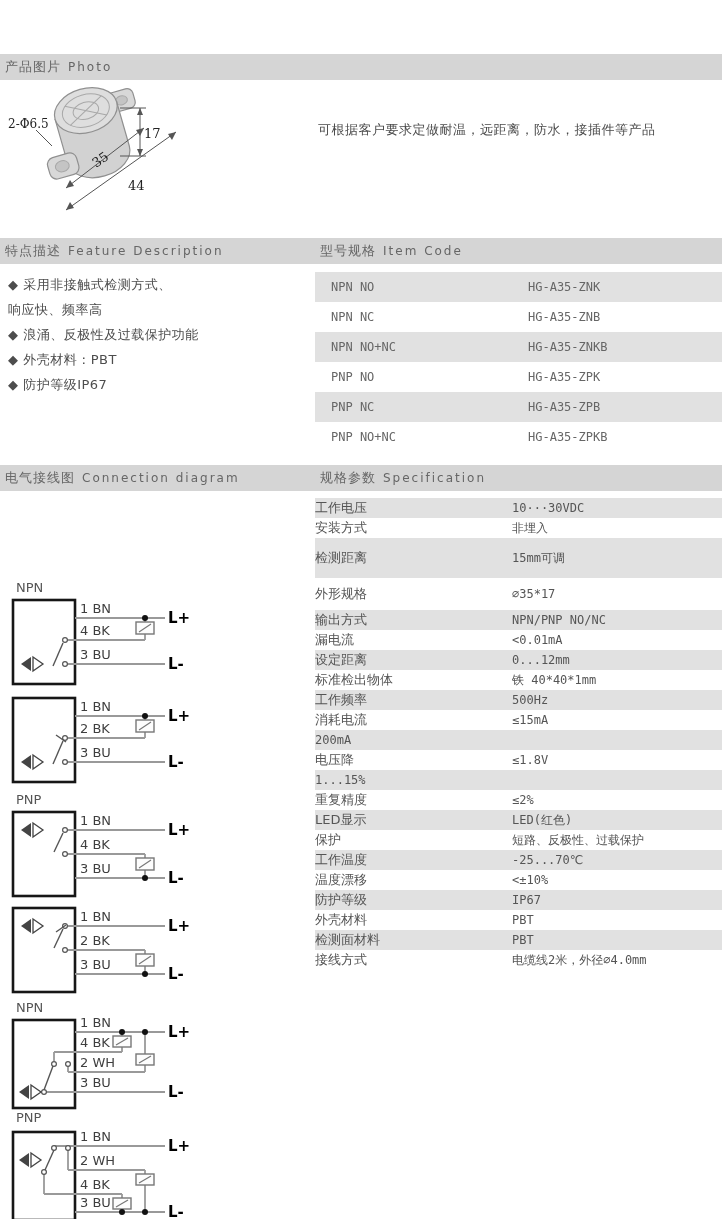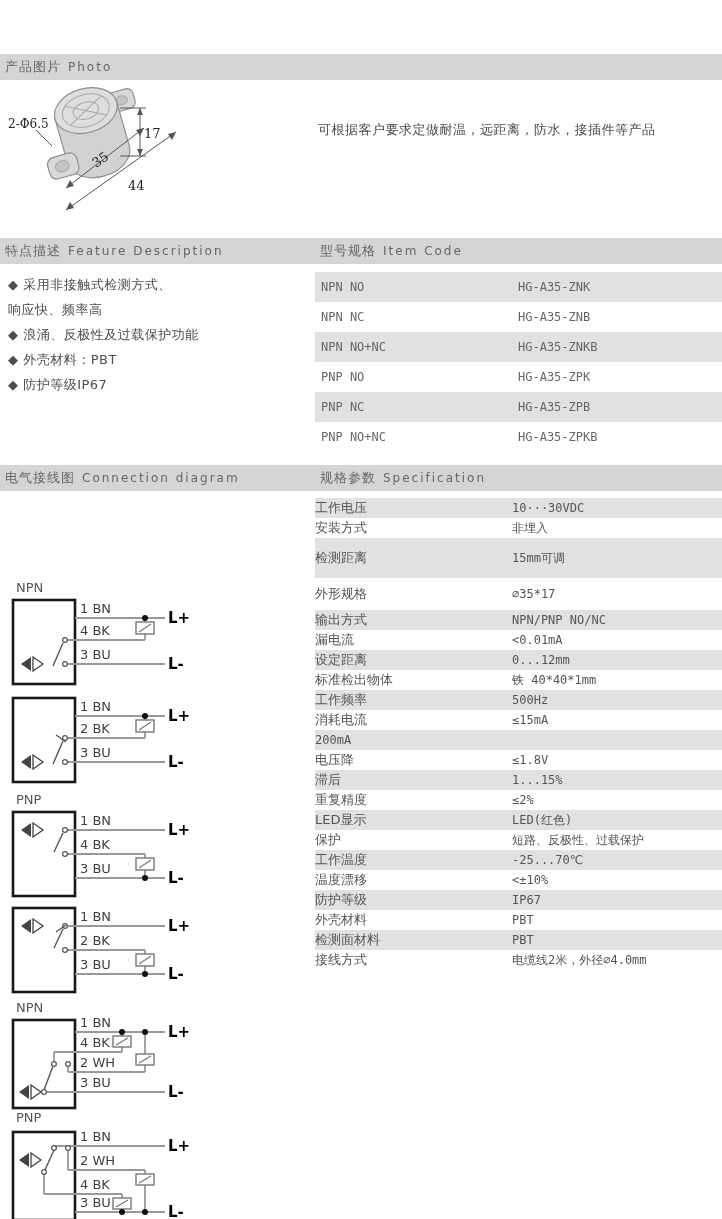--- a/index.html
+++ b/index.html
@@ -21,21 +21,21 @@
   #photo-note{position:absolute;left:318px;top:121px;width:396px;font-size:13px;color:#4a4a4a;letter-spacing:.5px;}
 
   
   #feature-list{position:absolute;left:8px;top:272px;width:300px;font-size:13px;color:#4d4d4d;}
   #feature-list .fitem{line-height:25px;letter-spacing:.5px;}
 
   
   #item-table{position:absolute;left:315px;top:272px;width:407px;}
   .irow{display:flex;align-items:center;height:30px;font-size:12px;color:#666;
         font-family:"DejaVu Sans Mono","DejaVu Sans",sans-serif;}
-  .irow .ic-type{width:197px;padding-left:6px;}
+  .irow .ic-type{width:197px;padding-left:16px;}
   .irow .ic-code{flex:1;}
   .g{background:#e1e1e1;}
 
   
   #spec-table{position:absolute;left:315px;top:498px;width:407px;}
   .srow{display:flex;align-items:center;height:20px;}
   .srow.h28{height:40px;}
   .srow.h24{height:32px;}
   .srow .sp-l{width:197px;font-size:13px;color:#555;}
   .srow .sp-v{flex:1;font-size:12px;color:#555;
@@ -365,21 +365,20 @@
     <div class="sp-v">≤15mA</div>
   </div>
   <div class="srow g">
     <div class="sp-v">200mA</div>
   </div>
   <div class="srow">
     <div class="sp-l">电压降</div>
     <div class="sp-v">≤1.8V</div>
   </div>
   <div class="srow g">
-    <div class="sp-l">滞后</div>
     <div class="sp-v">1...15%</div>
   </div>
   <div class="srow">
     <div class="sp-l">重复精度</div>
     <div class="sp-v">≤2%</div>
   </div>
   <div class="srow g">
     <div class="sp-l">LED显示</div>
     <div class="sp-v">LED(红色)</div>
   </div>

